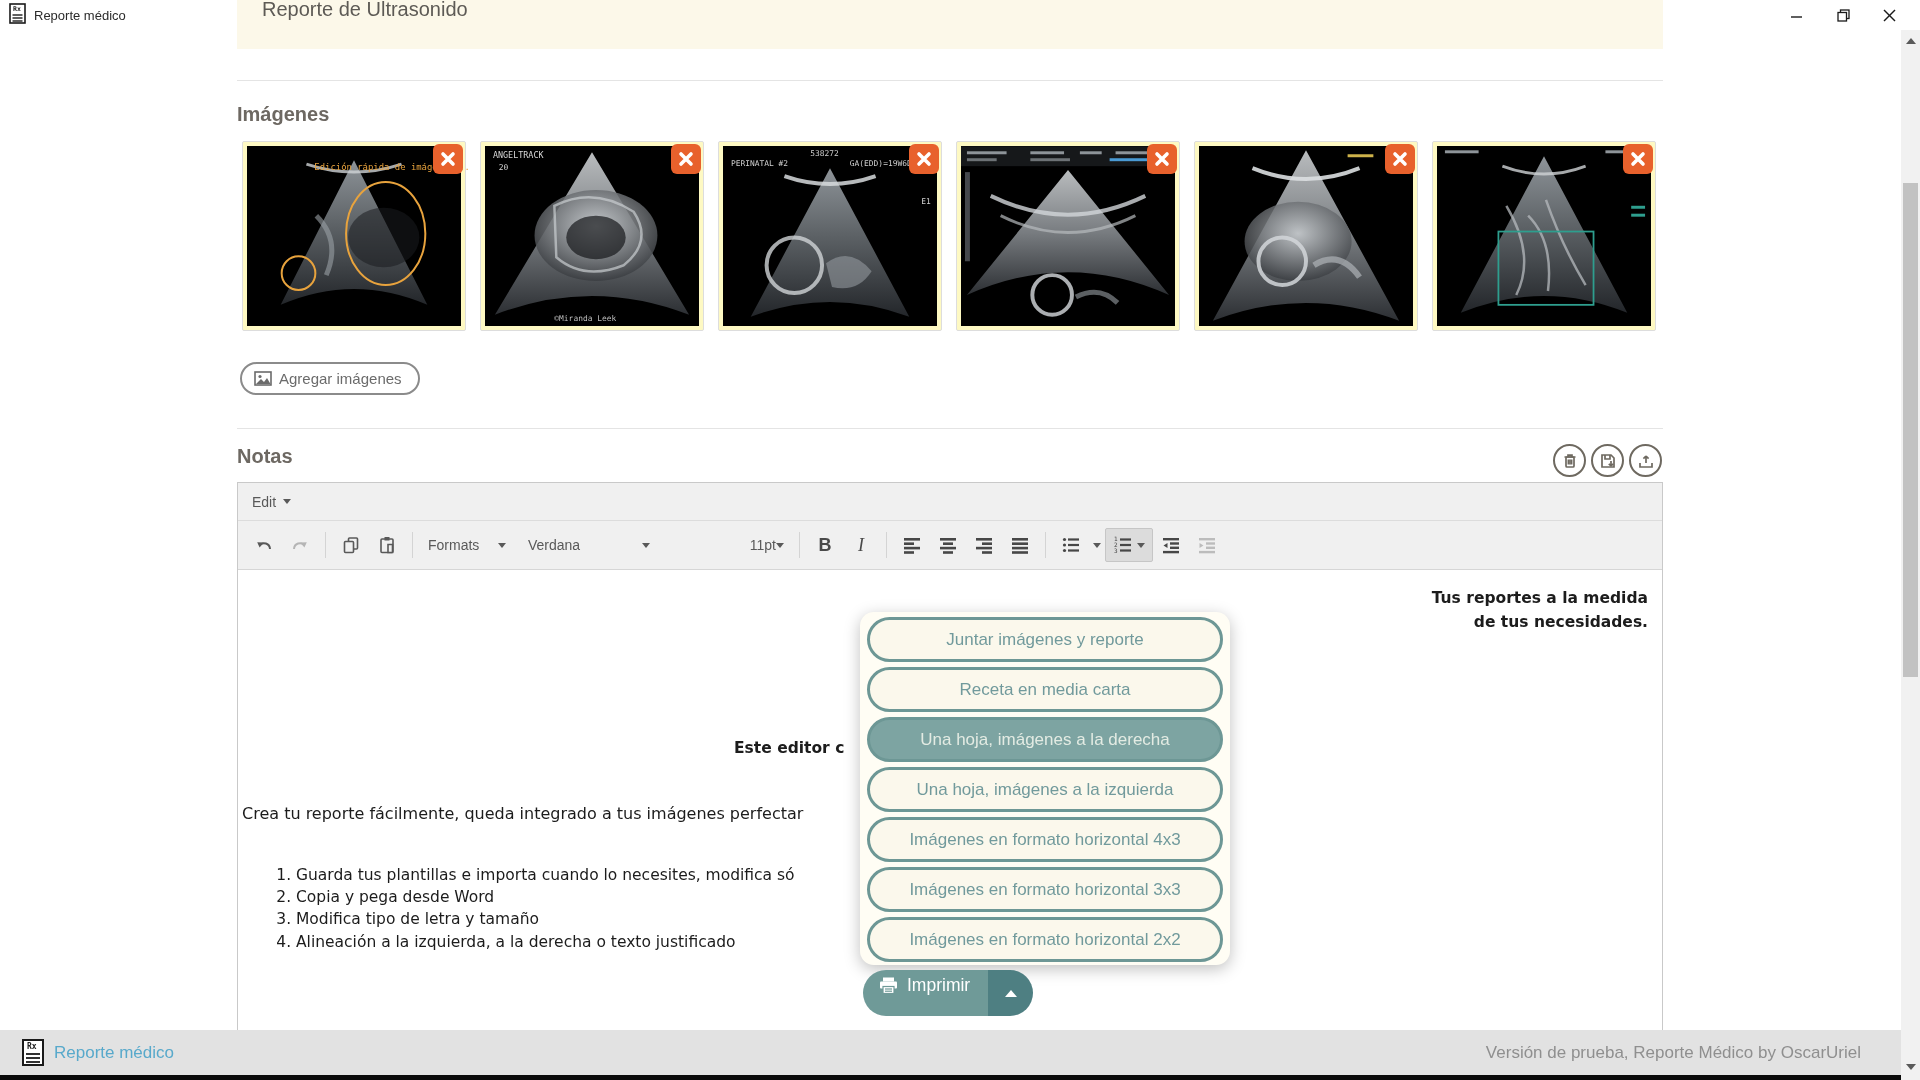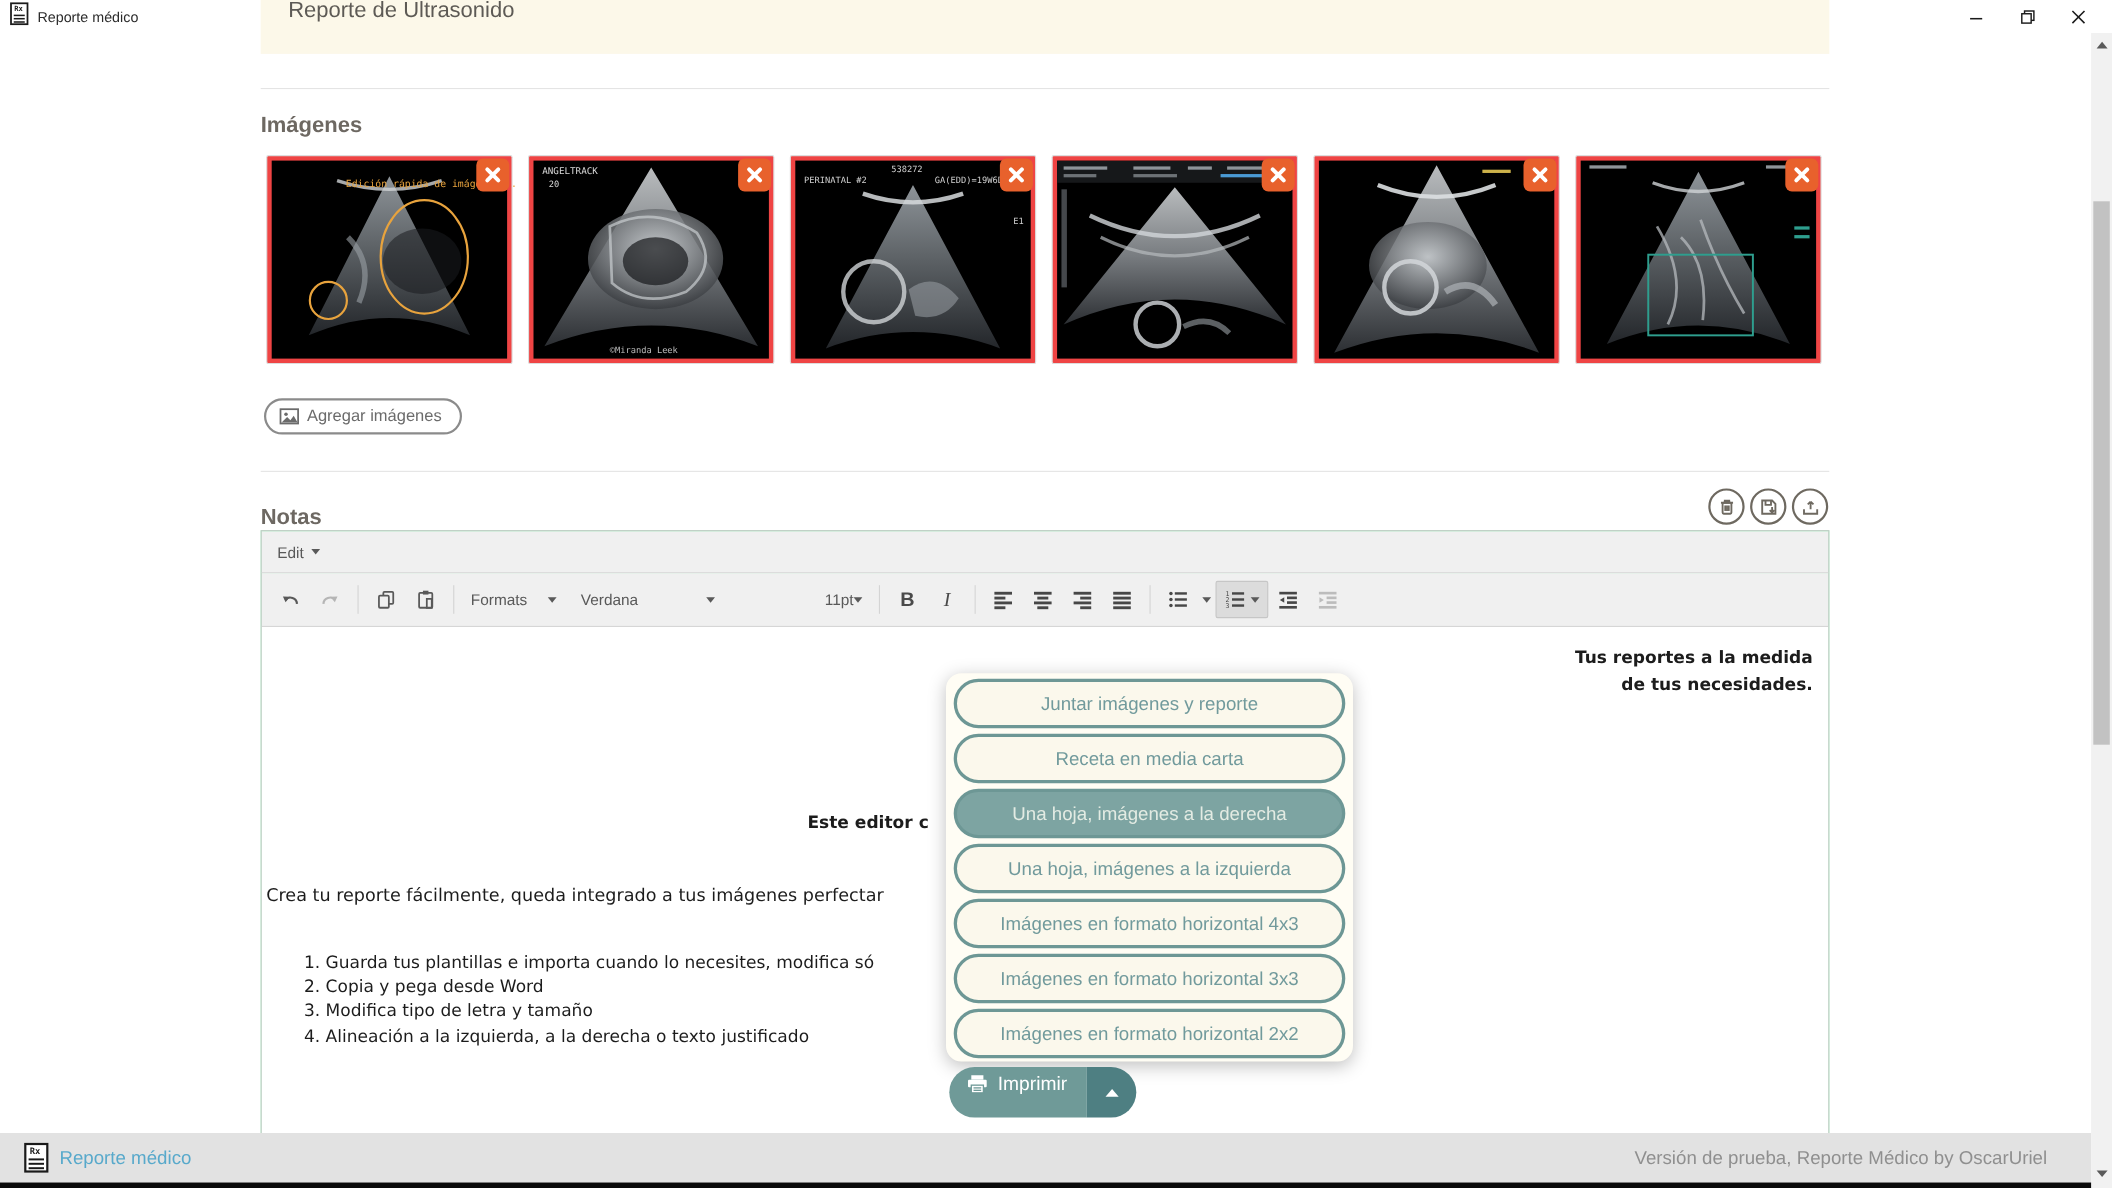--- a/index.html
+++ b/index.html
@@ -23,37 +23,37 @@
   
   .col{position:absolute;left:237px;width:1426px;}
 
   .title-field{top:-31px;height:80px;background:#fcf8e9;display:flex;align-items:center;}
   .title-field span{font-size:20px;color:#5d5a55;padding-left:25px;}
   .hr1{top:80px;height:1px;background:#e4e4e4;}
   .hr2{top:428px;height:1px;background:#e4e4e4;}
 
   .sect-h{position:absolute;font-size:20px;font-weight:bold;color:#6d6862;}
   .h-imagenes{left:237px;top:103px;}
-  .h-notas{left:237px;top:459px;}
+  .h-notas{left:237px;top:445px;}
 
   
   .thumbs{position:absolute;left:242px;top:141px;width:1420px;display:flex;gap:14px;}
-  .thumb-card{position:relative;width:224px;height:190px;background:#ef4444;border:1px solid #ddd;border-radius:2px;box-sizing:border-box;padding:4px;}
+  .thumb-card{position:relative;width:224px;height:190px;background:#fef9c3;border:1px solid #ddd;border-radius:2px;box-sizing:border-box;padding:4px;}
   .thumb-card svg.us{width:100%;height:100%;display:block;background:#000;}
   .xbtn{position:absolute;top:2px;right:2px;width:30px;height:30px;background:#e8612c;border:none;border-radius:6px;display:flex;align-items:center;justify-content:center;cursor:pointer;}
   .xbtn svg{display:block;}
 
   .add-btn{position:absolute;left:240px;top:362px;height:33px;padding:0 16px 0 12px;display:inline-flex;align-items:center;gap:7px;background:#fff;border:2px solid #8b8b8b;border-radius:17px;font-size:15px;color:#6b6b6b;cursor:pointer;font-family:"Liberation Sans",sans-serif;}
 
   
   .round-ics{position:absolute;left:1553px;top:444px;display:flex;gap:5px;}
   .ricon{width:33px;height:33px;border:2.5px solid #6e6960;border-radius:50%;background:#fff;display:flex;align-items:center;justify-content:center;cursor:pointer;box-sizing:border-box;}
 
   
-  .editor{position:absolute;left:237px;top:482px;width:1426px;height:571px;border:1px solid #c9c9c9;box-sizing:border-box;background:#86efac;}
+  .editor{position:absolute;left:237px;top:482px;width:1426px;height:571px;border:1px solid #c9c9c9;box-sizing:border-box;background:#0f766e;}
   .menubar{height:37px;background:#f0f0f0;border-bottom:1px solid #dcdcdc;display:flex;align-items:center;}
   .menu-item{display:flex;align-items:center;gap:7px;padding:0 14px;height:100%;font-size:14px;color:#595959;cursor:pointer;}
   .toolbar{height:48px;background:#f0f0f0;border-bottom:1px solid #d6d6d6;display:flex;align-items:center;padding-left:8px;}
   .tbtn{width:36px;height:34px;display:flex;align-items:center;justify-content:center;border-radius:2px;cursor:pointer;flex:0 0 auto;}
   .tbtn.wide{width:48px;gap:4px;}
   .tbtn.active{background:#dcdcdc;border:1px solid #c6c6c6;box-sizing:border-box;}
   .tsep{width:1px;height:26px;background:#d4d4d4;margin:0 7px;flex:0 0 auto;}
   .car{width:0;height:0;border-left:4px solid transparent;border-right:4px solid transparent;border-top:5px solid #595959;}
   .ddl{display:flex;align-items:center;height:34px;padding:0 8px;font-size:14px;color:#595959;cursor:pointer;flex:0 0 auto;}
   .ddl .lbl{white-space:nowrap;}

